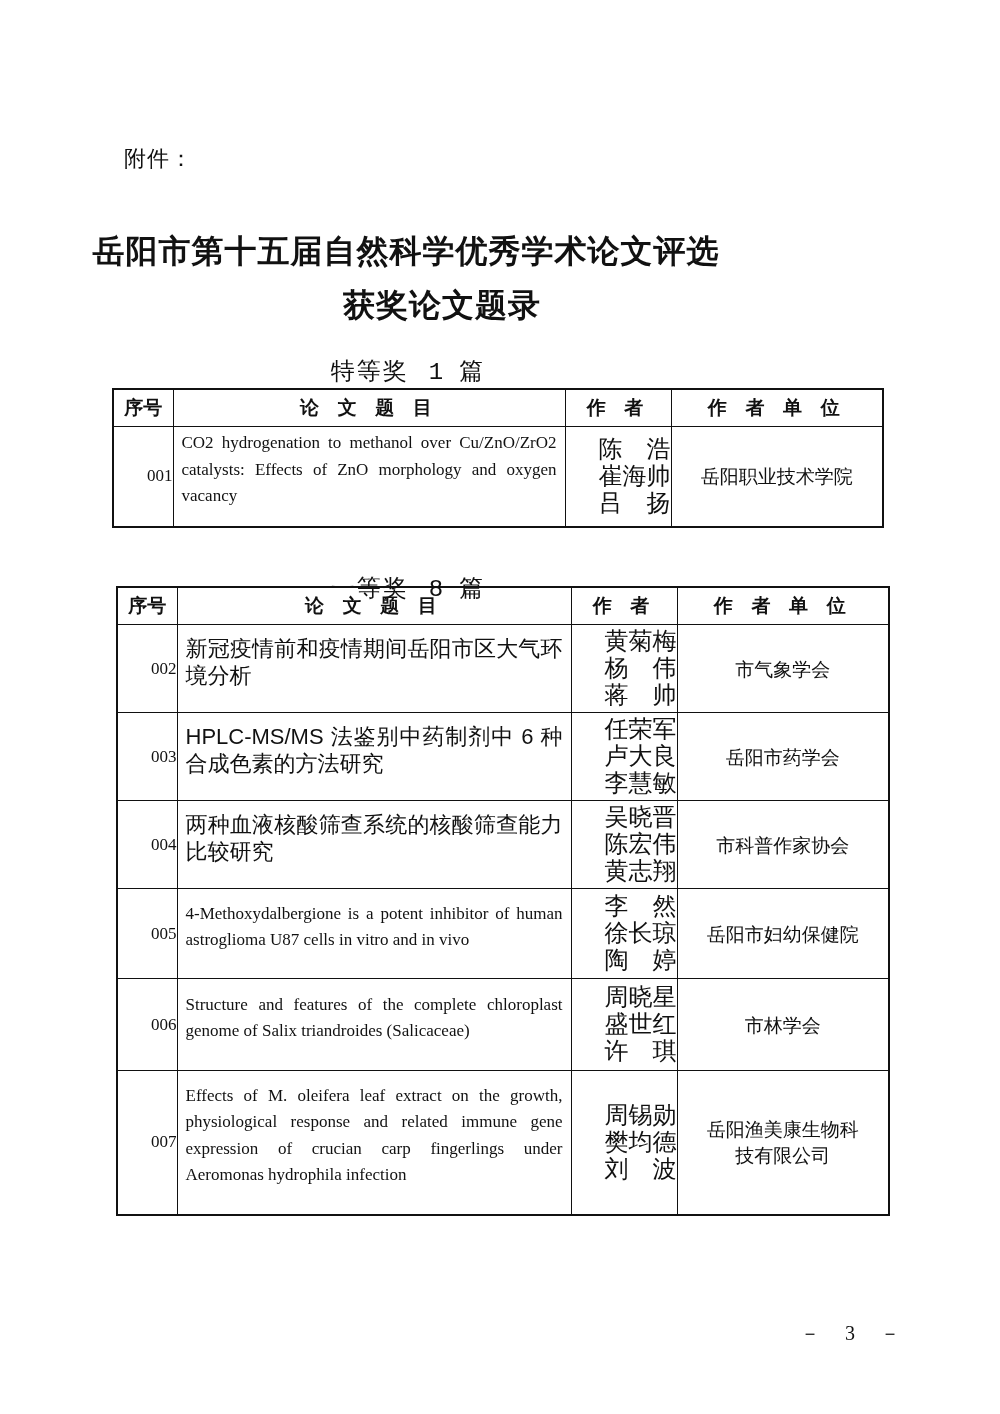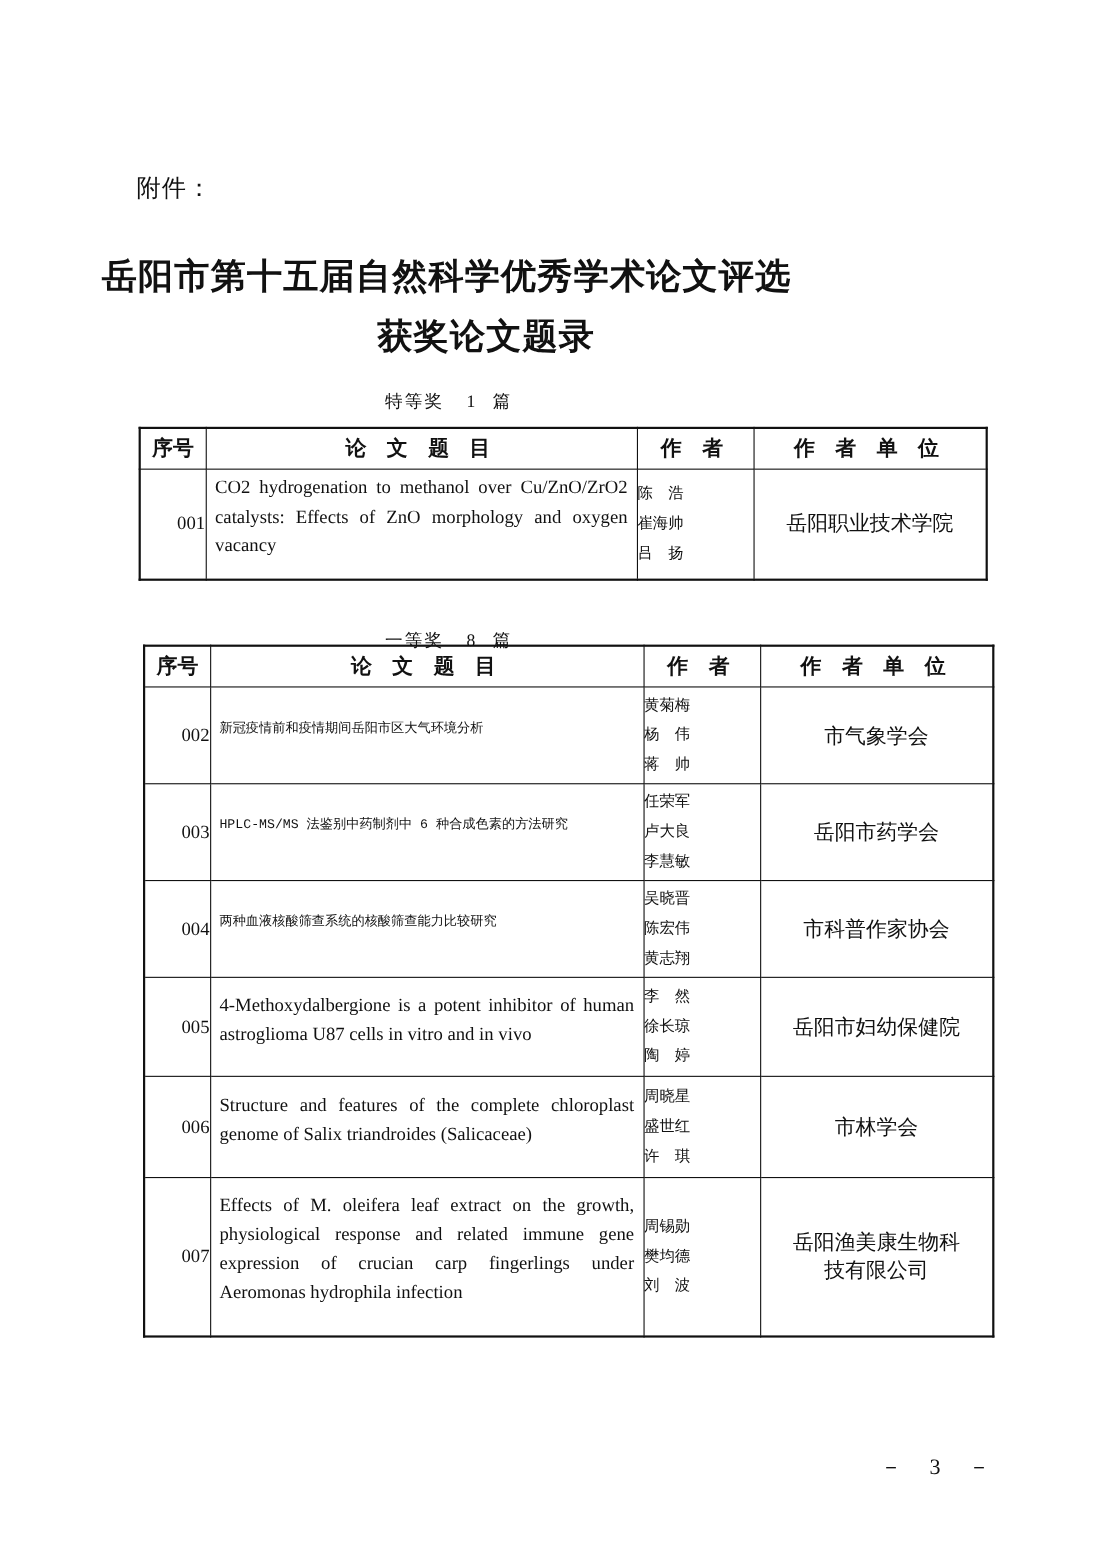--- a/index.html
+++ b/index.html
@@ -1,31 +1,31 @@
 <!DOCTYPE html>
 <html><head>
 <meta charset="utf-8">
 <style>
   html, body { margin: 0; padding: 0; background: #ffffff; }
   body { width: 1000px; height: 1414px; position: relative; overflow: hidden; color: #111; font-family: "DejaVu Sans", sans-serif; }
-  .attachment { position: absolute; left: 124px; top: 156px; font-size: 22px; letter-spacing: 1px; }
+  .attachment { position: absolute; left: 124px; top: 144px; font-size: 22px; letter-spacing: 1px; }
   .title { position: absolute; left: 0; width: 812px; text-align: center; font-family: "DejaVu Serif", serif; font-weight: bold; font-size: 32px; letter-spacing: 1px; }
   .title.l1 { top: 230px; }
   .title.l2 { top: 284px; padding-left: 36px; }
-  .section-head { position: absolute; left: 0; width: 816px; text-align: center; font-family: Liberation Serif, serif; font-size: 16px; letter-spacing: 2px; }
+  .section-head { position: absolute; left: 0; width: 816px; text-align: center; font-family: Liberation Mono, monospace; font-size: 24px; letter-spacing: 2px; }
   .section-head .num { margin: 0 14px 0 20px; }
-  table { position: absolute; border-collapse: collapse; border: 2px solid #111; table-layout: fixed; margin-left: 14px; }
+  table { position: absolute; border-collapse: collapse; border: 2px solid #111; table-layout: fixed; }
   td, th { border: 1px solid #111; padding: 0; vertical-align: middle; }
   th { font-weight: bold; font-size: 19px; height: 36px; text-align: center; font-family: "DejaVu Sans", sans-serif; letter-spacing: 6px; }
   th.seq { letter-spacing: 0; }
   td.seq { text-align: right; font-family: "Liberation Serif", serif; font-size: 17px; }
   td.title-cell { padding: 3px 8px 16px 8px; font-size: 17px; line-height: 26px; text-align: justify; }
   td.title-cell.en { font-family: "Liberation Serif", serif; font-size: 17px; line-height: 26.5px; text-align: justify; text-align-last: left; }
-  td.title-cell.zh { font-family: Liberation Mono, monospace; font-size: 12px; line-height: 27px; }
-  td.authors { text-align: left; font-size: 14px; line-height: 27px; }
+  td.title-cell.zh { font-family: Liberation Sans, sans-serif; font-size: 22px; line-height: 27px; }
+  td.authors { text-align: right; font-size: 24px; line-height: 27px; }
   td.authors div { white-space: pre; }
   td.unit { text-align: center; font-size: 19px; line-height: 26px; padding: 0 3px; }
   #t1 { left: 112px; top: 388px; width: 770px; }
   #t2 { left: 116px; top: 586px; width: 772px; }
   .s1 { top: 355px; }
   .s2 { top: 572px; }
   .page-num { position: absolute; left: 800px; top: 1320px; font-size: 20px; font-family: "Liberation Serif", serif; letter-spacing: 10px; }
 </style>
 </head>
 <body>

